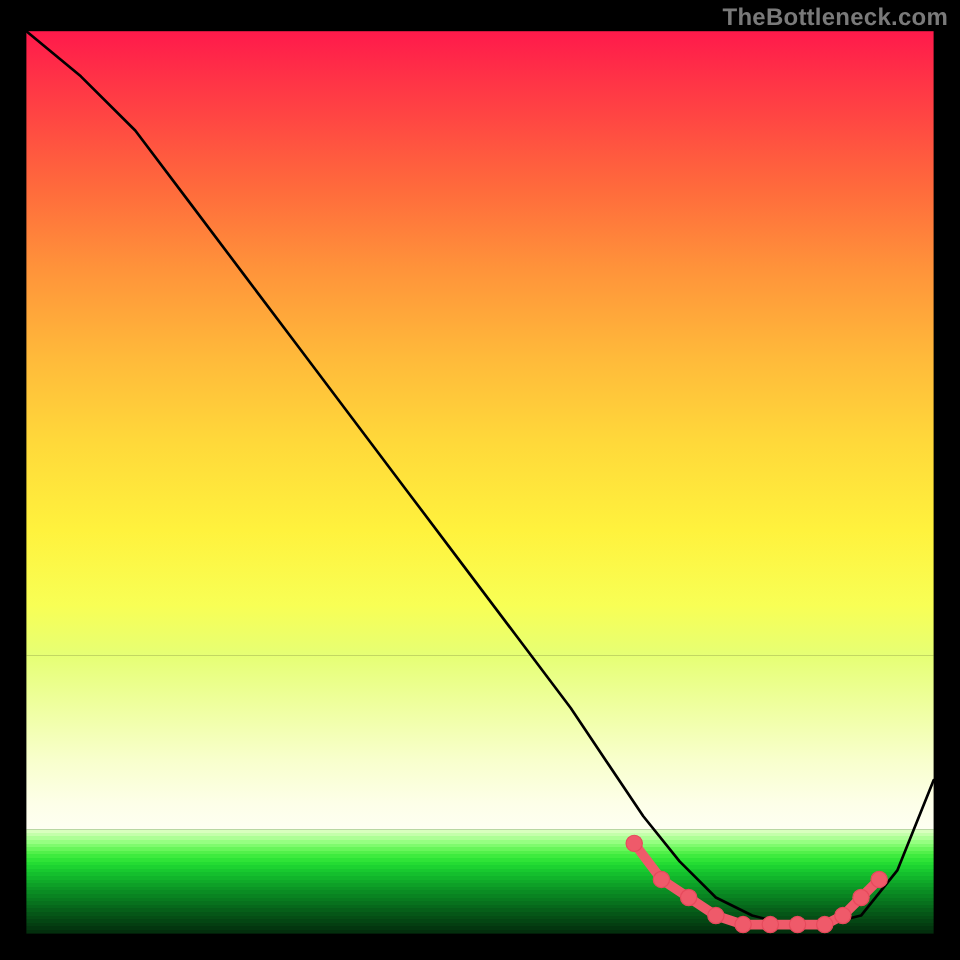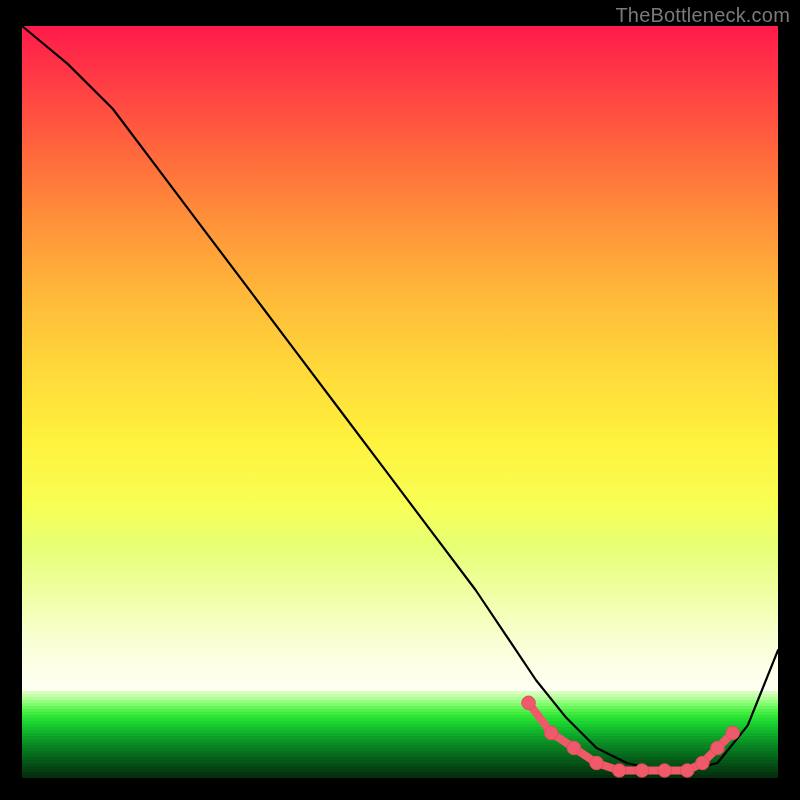--- a/index.html
+++ b/index.html
@@ -16,21 +16,21 @@
     width: 800px;
     height: 800px;
     background: #000;
   }
   .watermark {
     position: absolute;
     top: 4px;
     right: 10px;
     color: #7a7a7a;
     font-size: 20px;
-    font-weight: 400;
+    font-weight: 700;
     letter-spacing: 0.2px;
     user-select: none;
   }
   .plot {
     position: absolute;
     left: 22px;
     top: 26px;
     width: 756px;   
     height: 752px;  
   }

